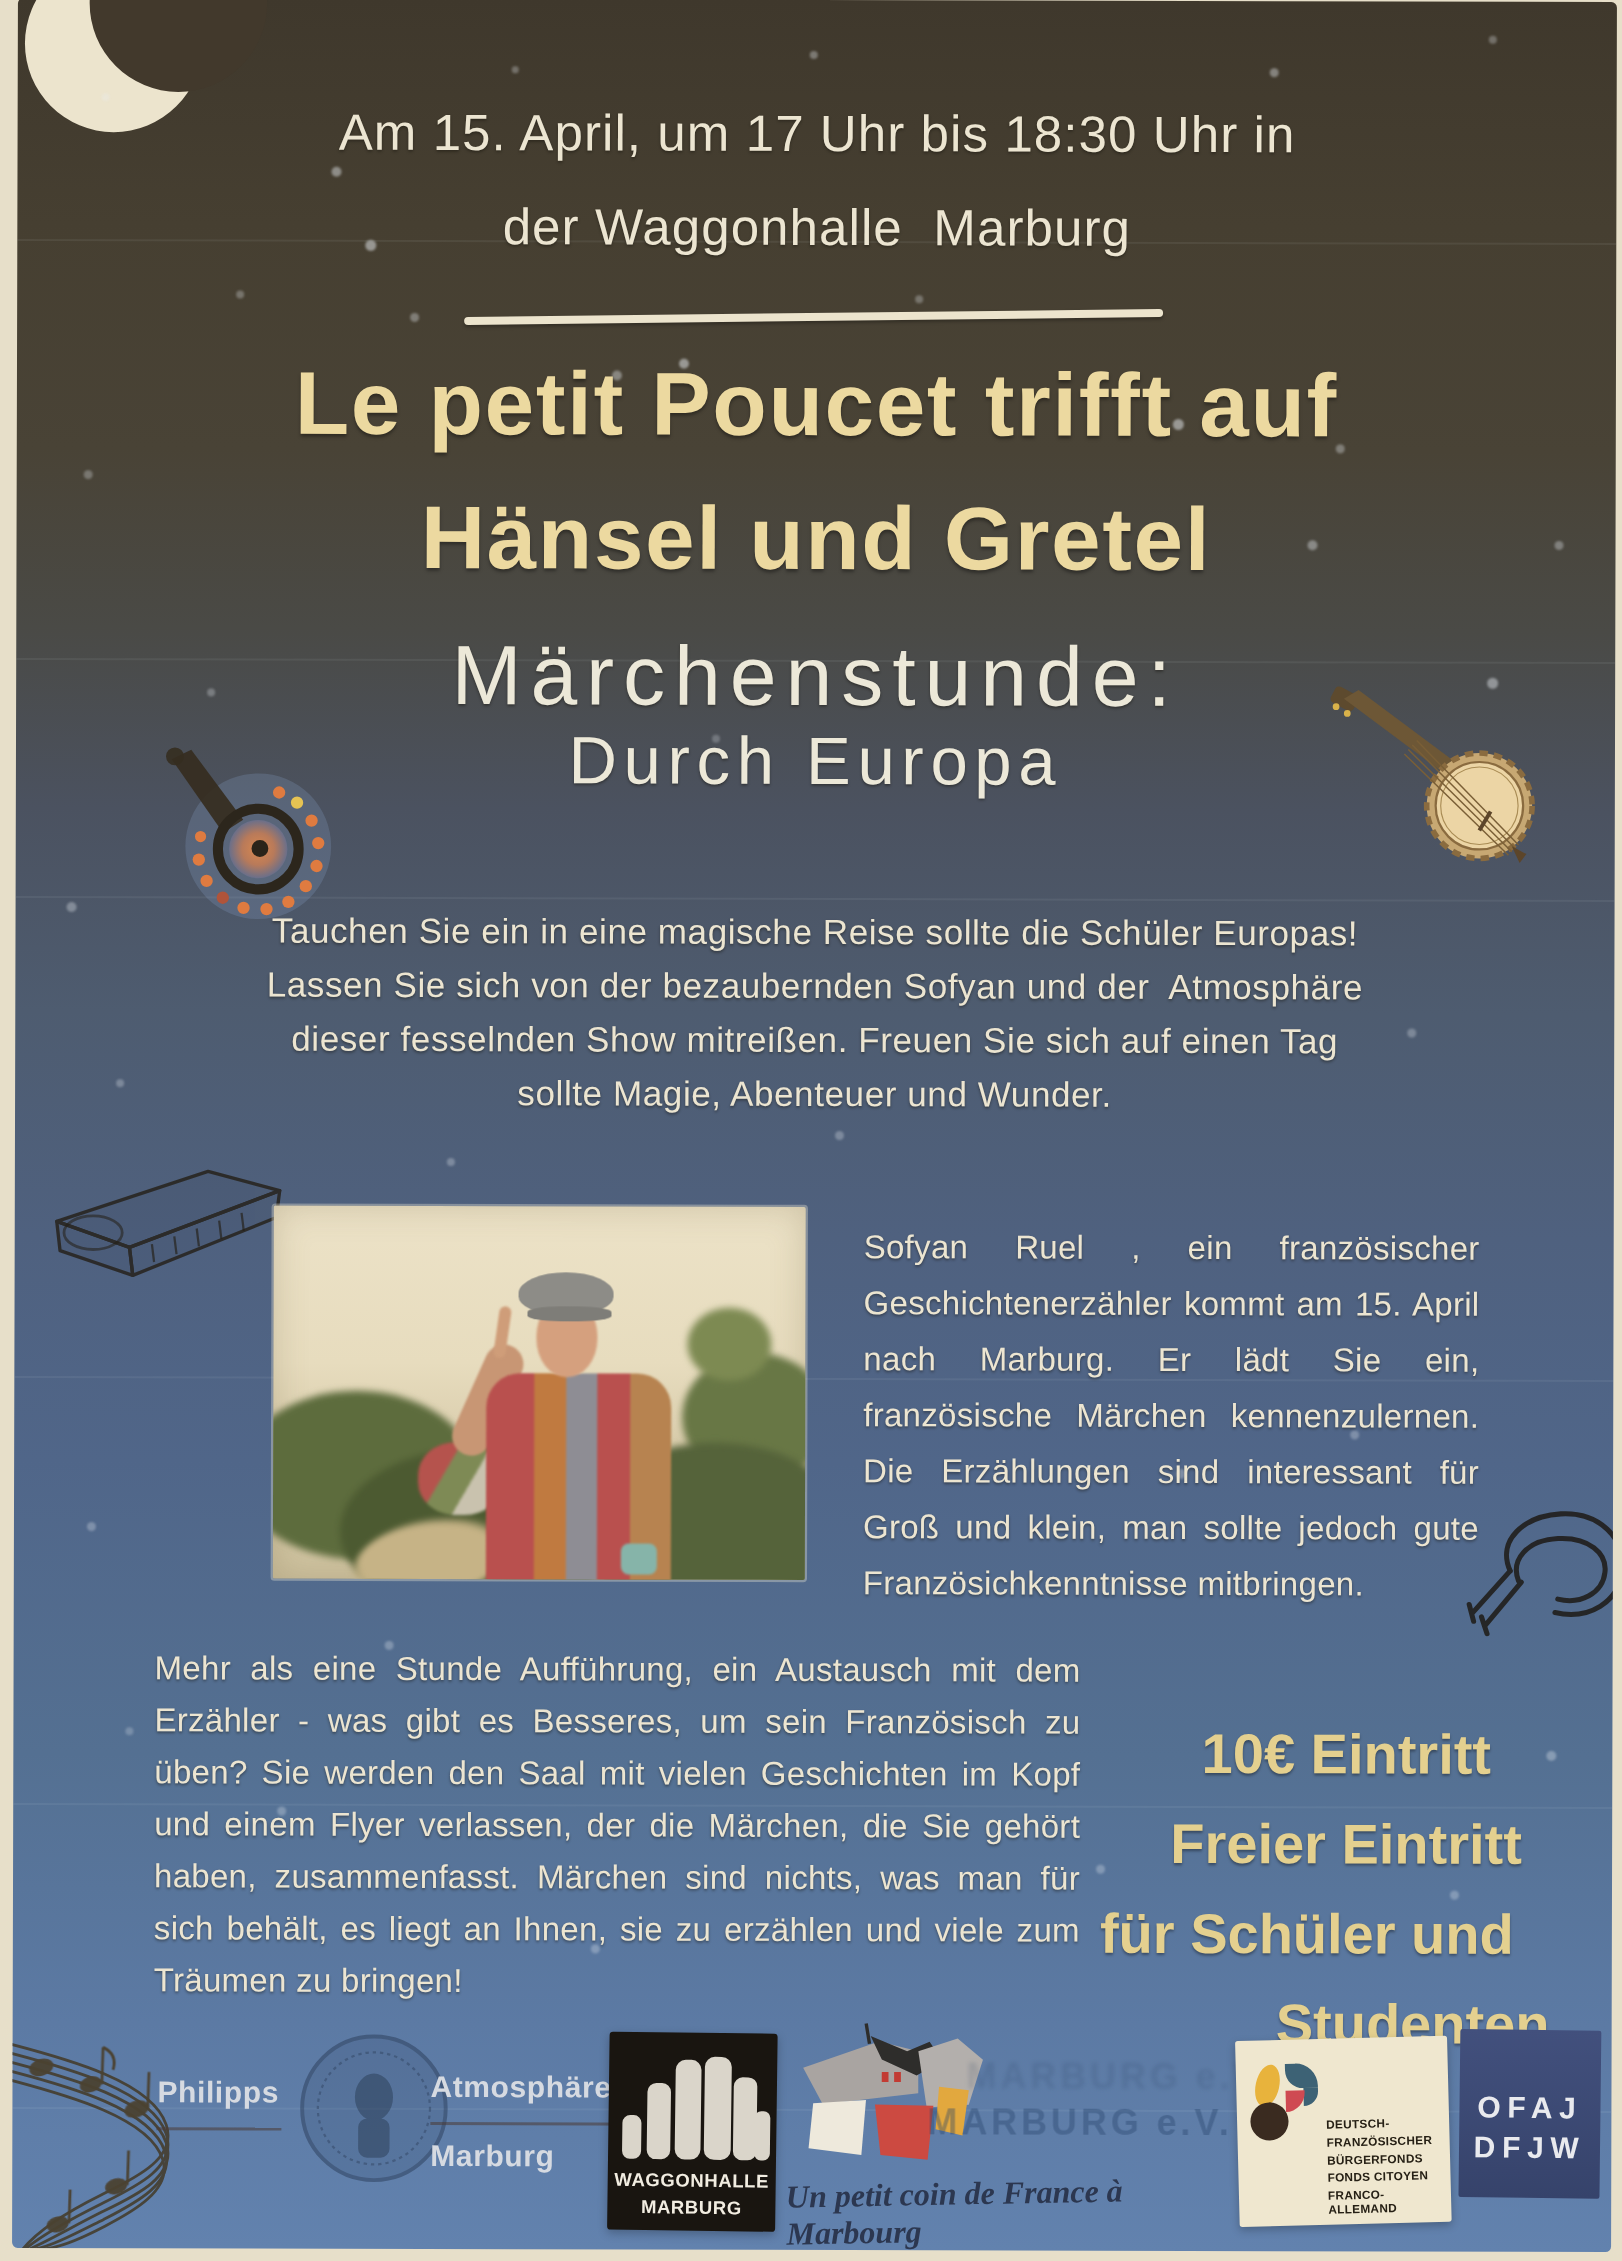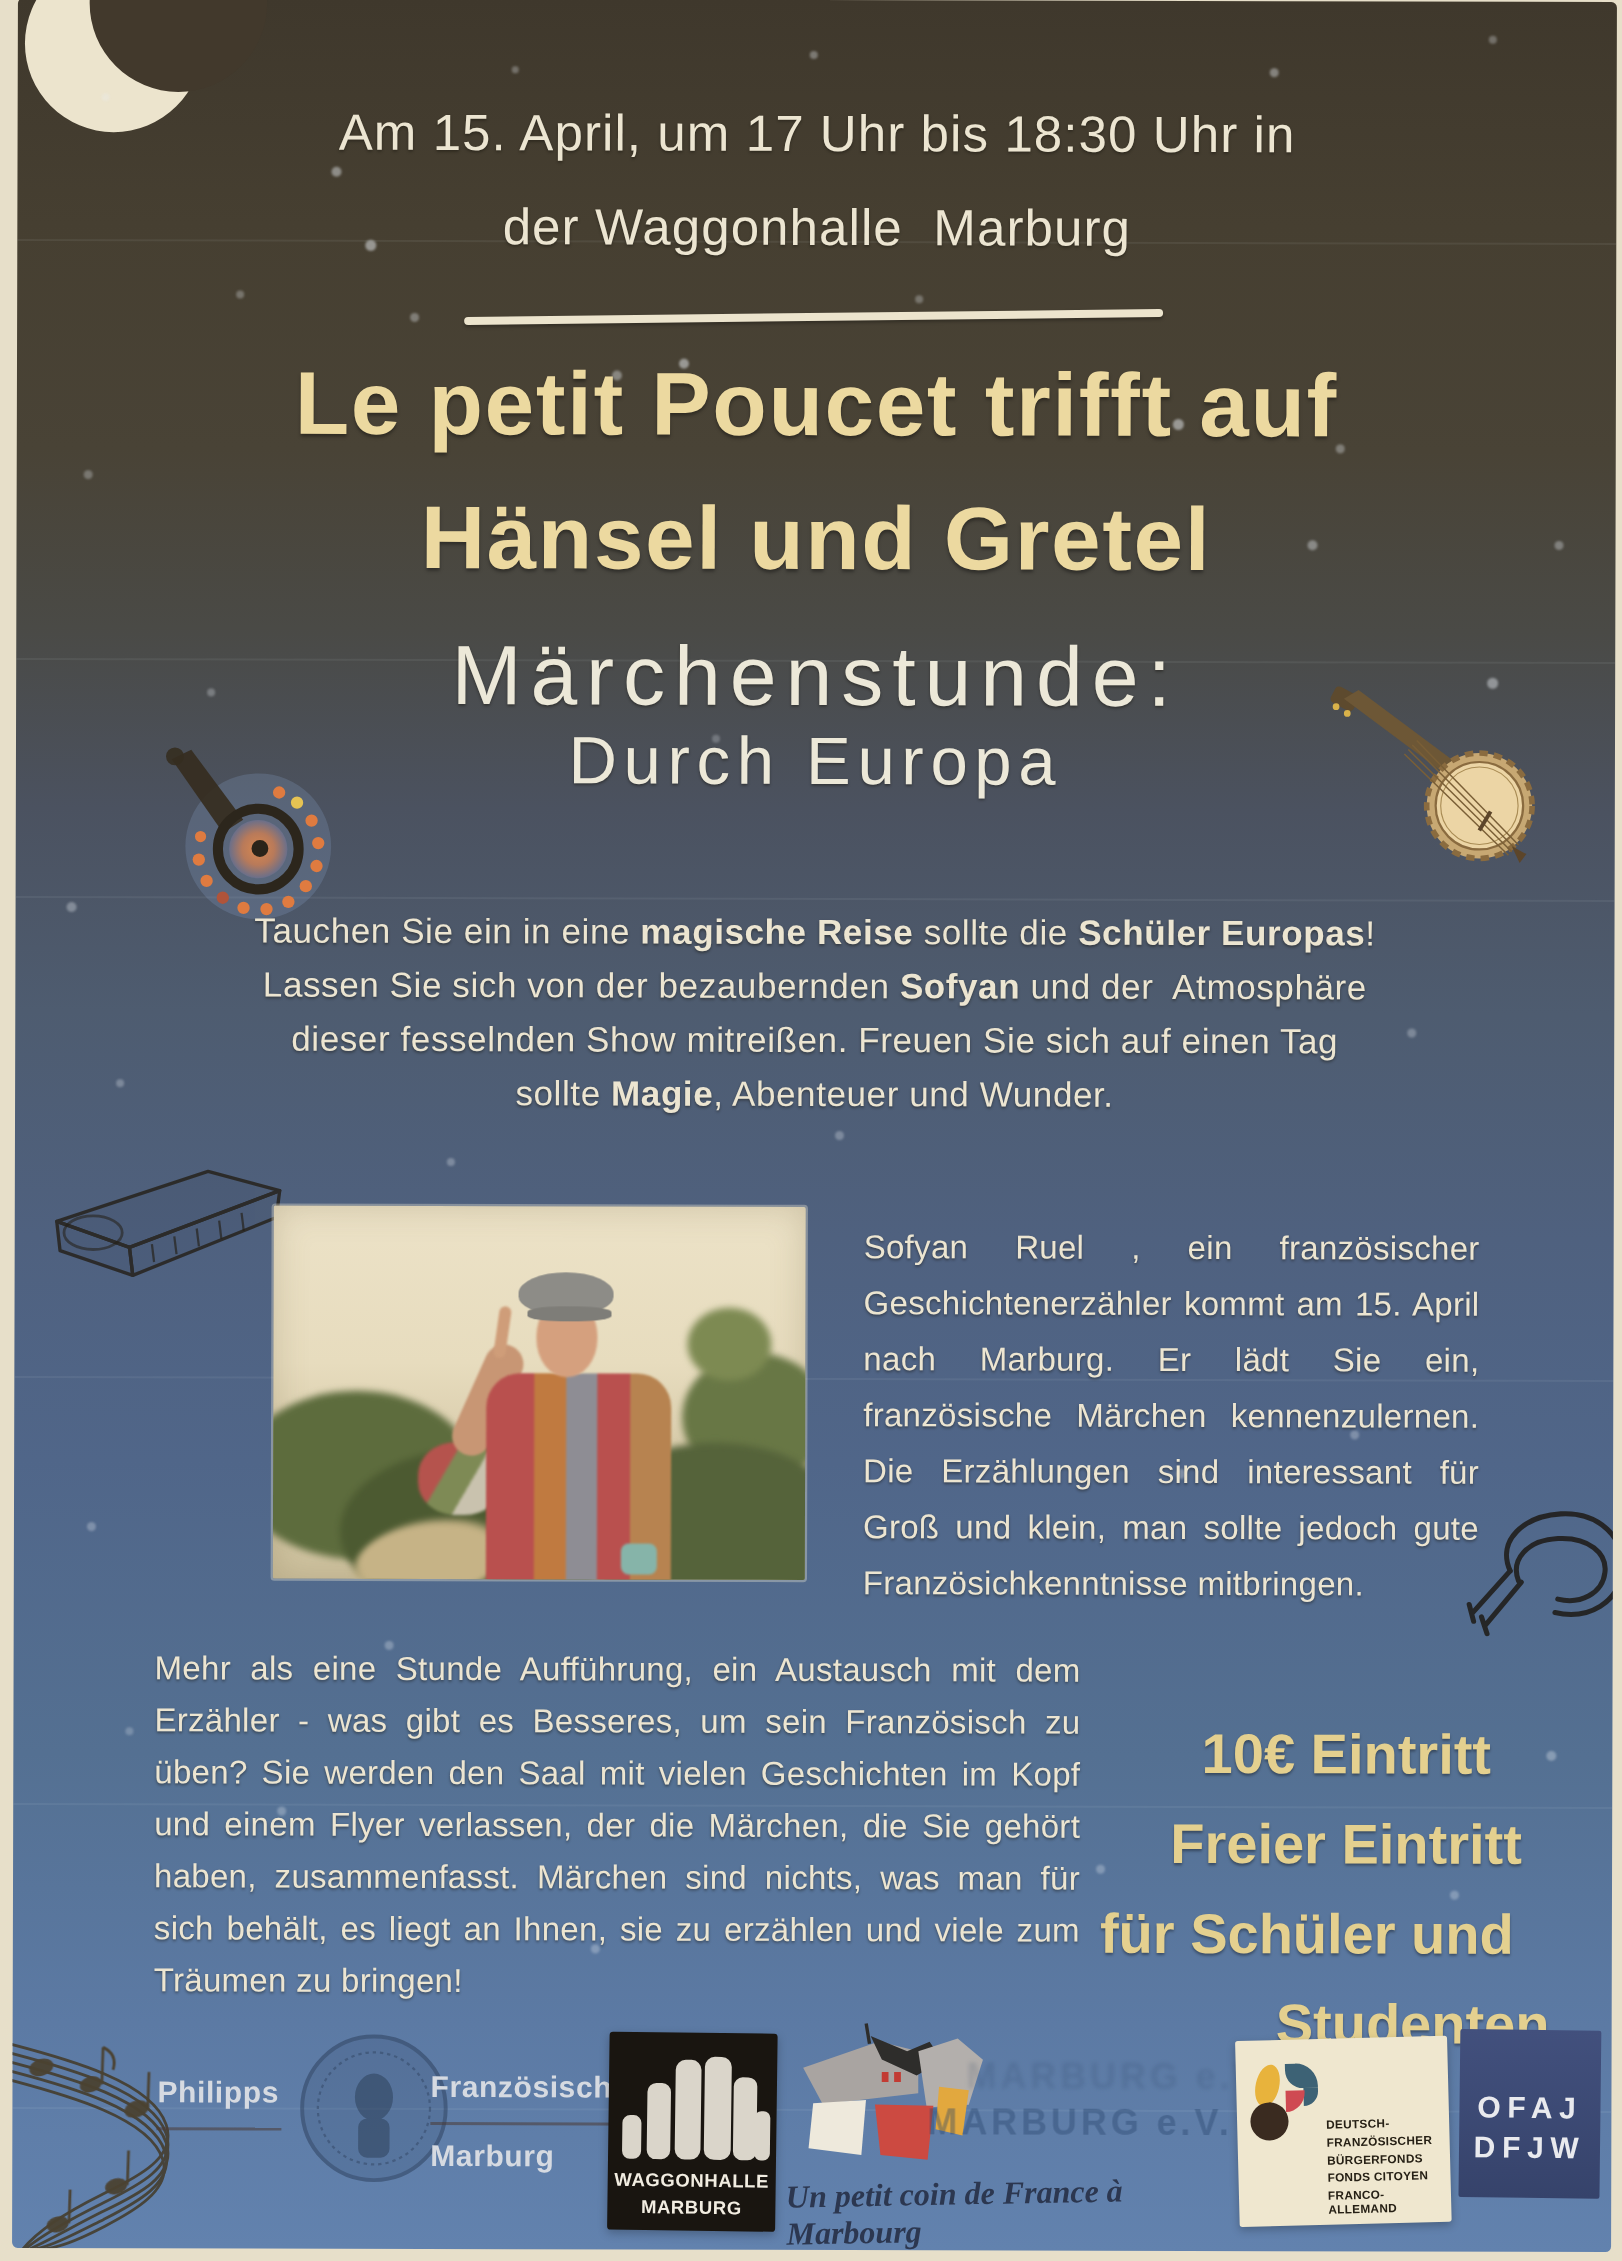--- a/index.html
+++ b/index.html
@@ -14,21 +14,21 @@
   .star{position:absolute;border-radius:50%;background:#e8edf2;filter:blur(0.8px);}
   .crease{position:absolute;left:0;right:0;height:2.2px;background:rgba(230,238,246,.07);}
   .hdr{font-size:51px;letter-spacing:1.1px;white-space:pre-wrap;}
   #hdr-underline{left:50%;top:313px;width:699px;height:8.4px;background:#ece4cd;border-radius:5px;
     transform:translateX(-50.5%) rotate(-.8deg);box-shadow:0 2.2px 3.4px rgba(0,0,0,.3);}
   .title{font-size:89px;font-weight:700;color:#ecd9a0;letter-spacing:1.7px;
     text-shadow:0 2.8px 3.4px rgba(0,0,0,.35);}
   .sub1{font-size:84px;letter-spacing:9px;color:#ece8d8;}
   .sub2{font-size:67px;letter-spacing:6.7px;color:#ece8d8;}
   .intro-line{font-size:35px;line-height:54px;letter-spacing:0.6px;white-space:pre-wrap;}
-  .intro-line .b{font-weight:700;}
+  .intro-line .b{font-weight:400;}
   .para{font-size:33px;line-height:56px;text-align:justify;letter-spacing:0.3px;}
   .price-line{font-size:56px;font-weight:700;color:#e4d08f;line-height:90px;text-align:center;
     text-shadow:0 2.2px 2.8px rgba(0,0,0,.35);}
   .uniword{font-size:30px;font-weight:600;color:#d6dae1;letter-spacing:0.6px;text-shadow:none;}
   .uni-underline{position:absolute;height:2.8px;background:rgba(75,58,52,.55);}
   #waggon-box{left:596px;top:2033px;width:168px;height:198px;background:#191510;border-radius:3.4px;
     transform:rotate(.6deg);box-shadow:0 3.4px 10px rgba(0,0,0,.25);}
   .waggon-txt{position:absolute;left:0;right:0;text-align:center;color:#f2ede1;font-weight:700;
     font-size:18.5px;letter-spacing:0.6px;}
   #watermark{left:915px;top:2101px;width:438px;font-size:36px;font-weight:700;letter-spacing:3.9px;
@@ -269,21 +269,21 @@
 
   <div class="txt uniword" style="left:145px;top:2077px">Philipps</div>
   <div class="uni-underline" style="left:144px;top:2129px;width:125px"></div>
   <svg style="left:283px;top:2031px" width="157" height="157" viewBox="0 0 280 280" opacity="0.5">
     <circle cx="140" cy="140" r="130" fill="rgba(40,60,90,.30)"></circle>
     <circle cx="140" cy="140" r="128" fill="none" stroke="#2a3c58" stroke-width="7"></circle>
     <circle cx="140" cy="140" r="100" fill="none" stroke="#2a3c58" stroke-width="4" stroke-dasharray="6 7"></circle>
     <ellipse cx="140" cy="120" rx="34" ry="42" fill="#223349"></ellipse>
     <rect x="112" y="158" width="56" height="70" rx="16" fill="#223349"></rect>
   </svg>
-  <div class="txt uniword" style="left:418px;top:2071px">Französisch</div>
+  <div class="txt uniword" style="left:418px;top:2071px">Atmosphäre</div>
   <div class="uni-underline" style="left:418px;top:2123px;width:250px"></div>
   <div class="txt uniword" style="left:418px;top:2140px">Marburg</div>
 
   <div class="abs" id="waggon-box">
     <svg style="left:5.6px;top:15.7px" width="157" height="112" viewBox="0 0 280 200">
       <g fill="#efeadf" opacity=".9">
         <rect x="14" y="120" width="34" height="78" rx="14"></rect>
         <rect x="58" y="62" width="42" height="136" rx="16"></rect>
         <rect x="108" y="20" width="46" height="178" rx="18"></rect>
         <rect x="160" y="14" width="48" height="184" rx="18"></rect>

